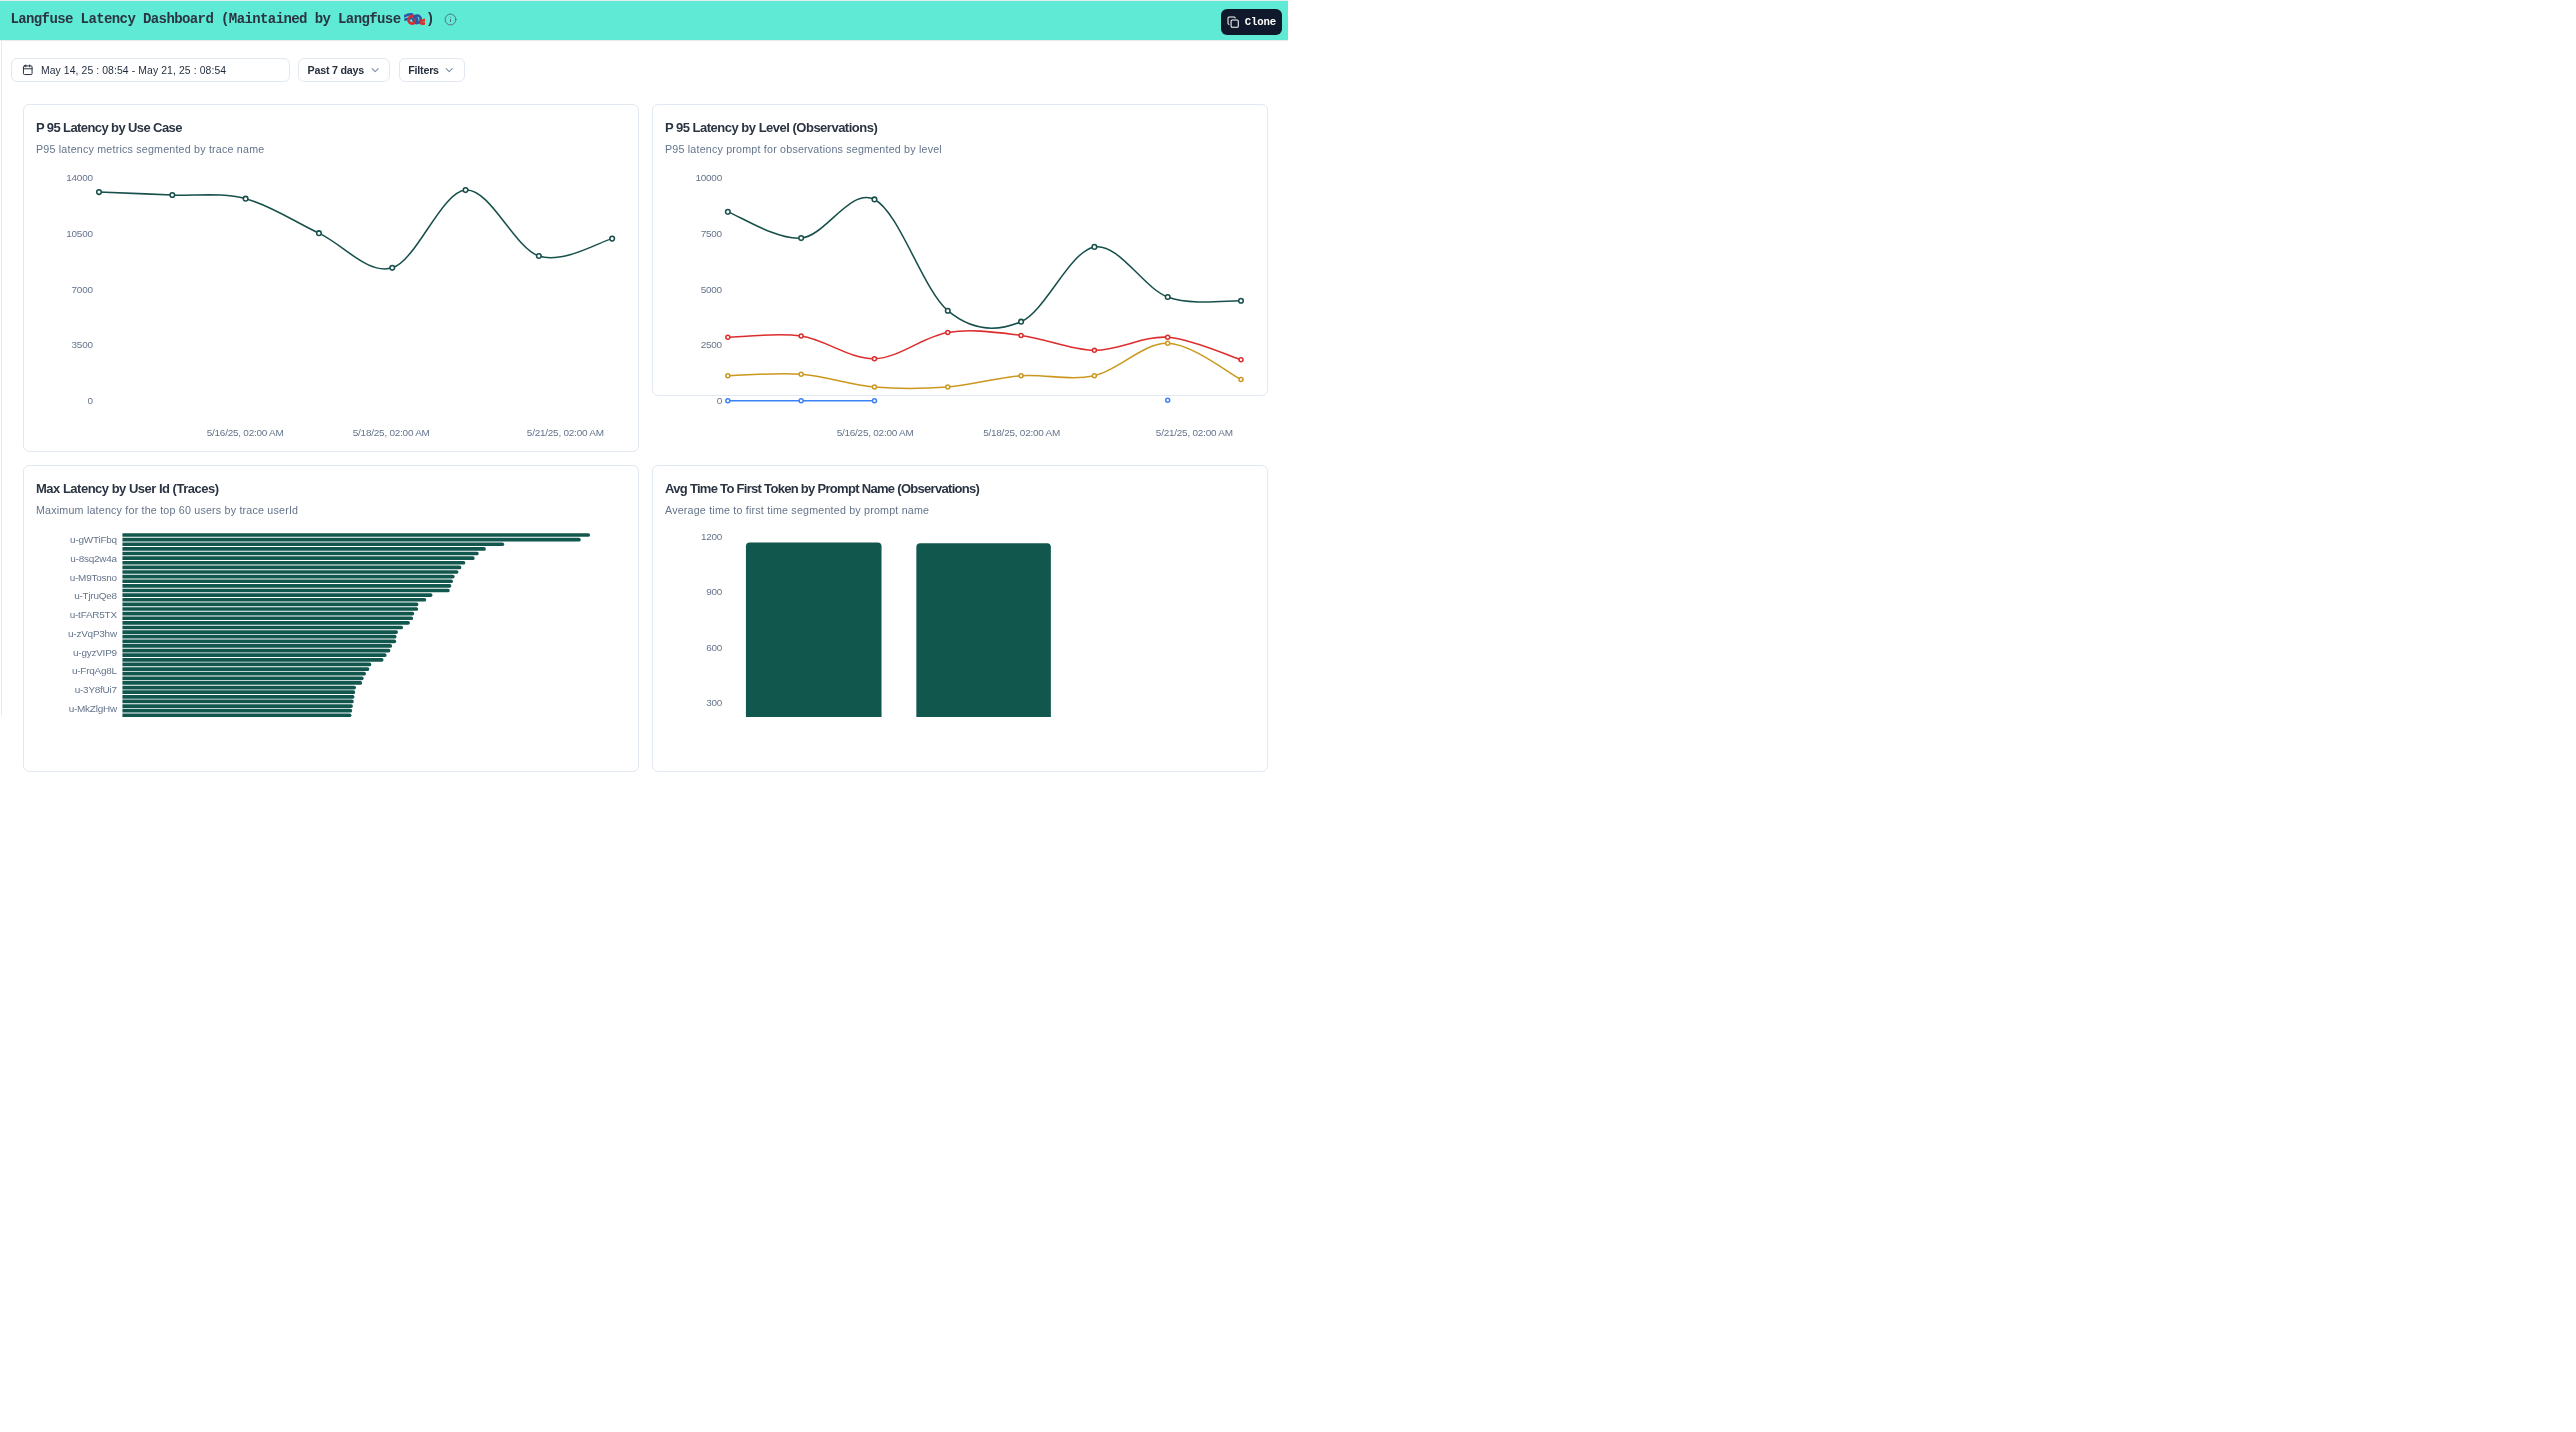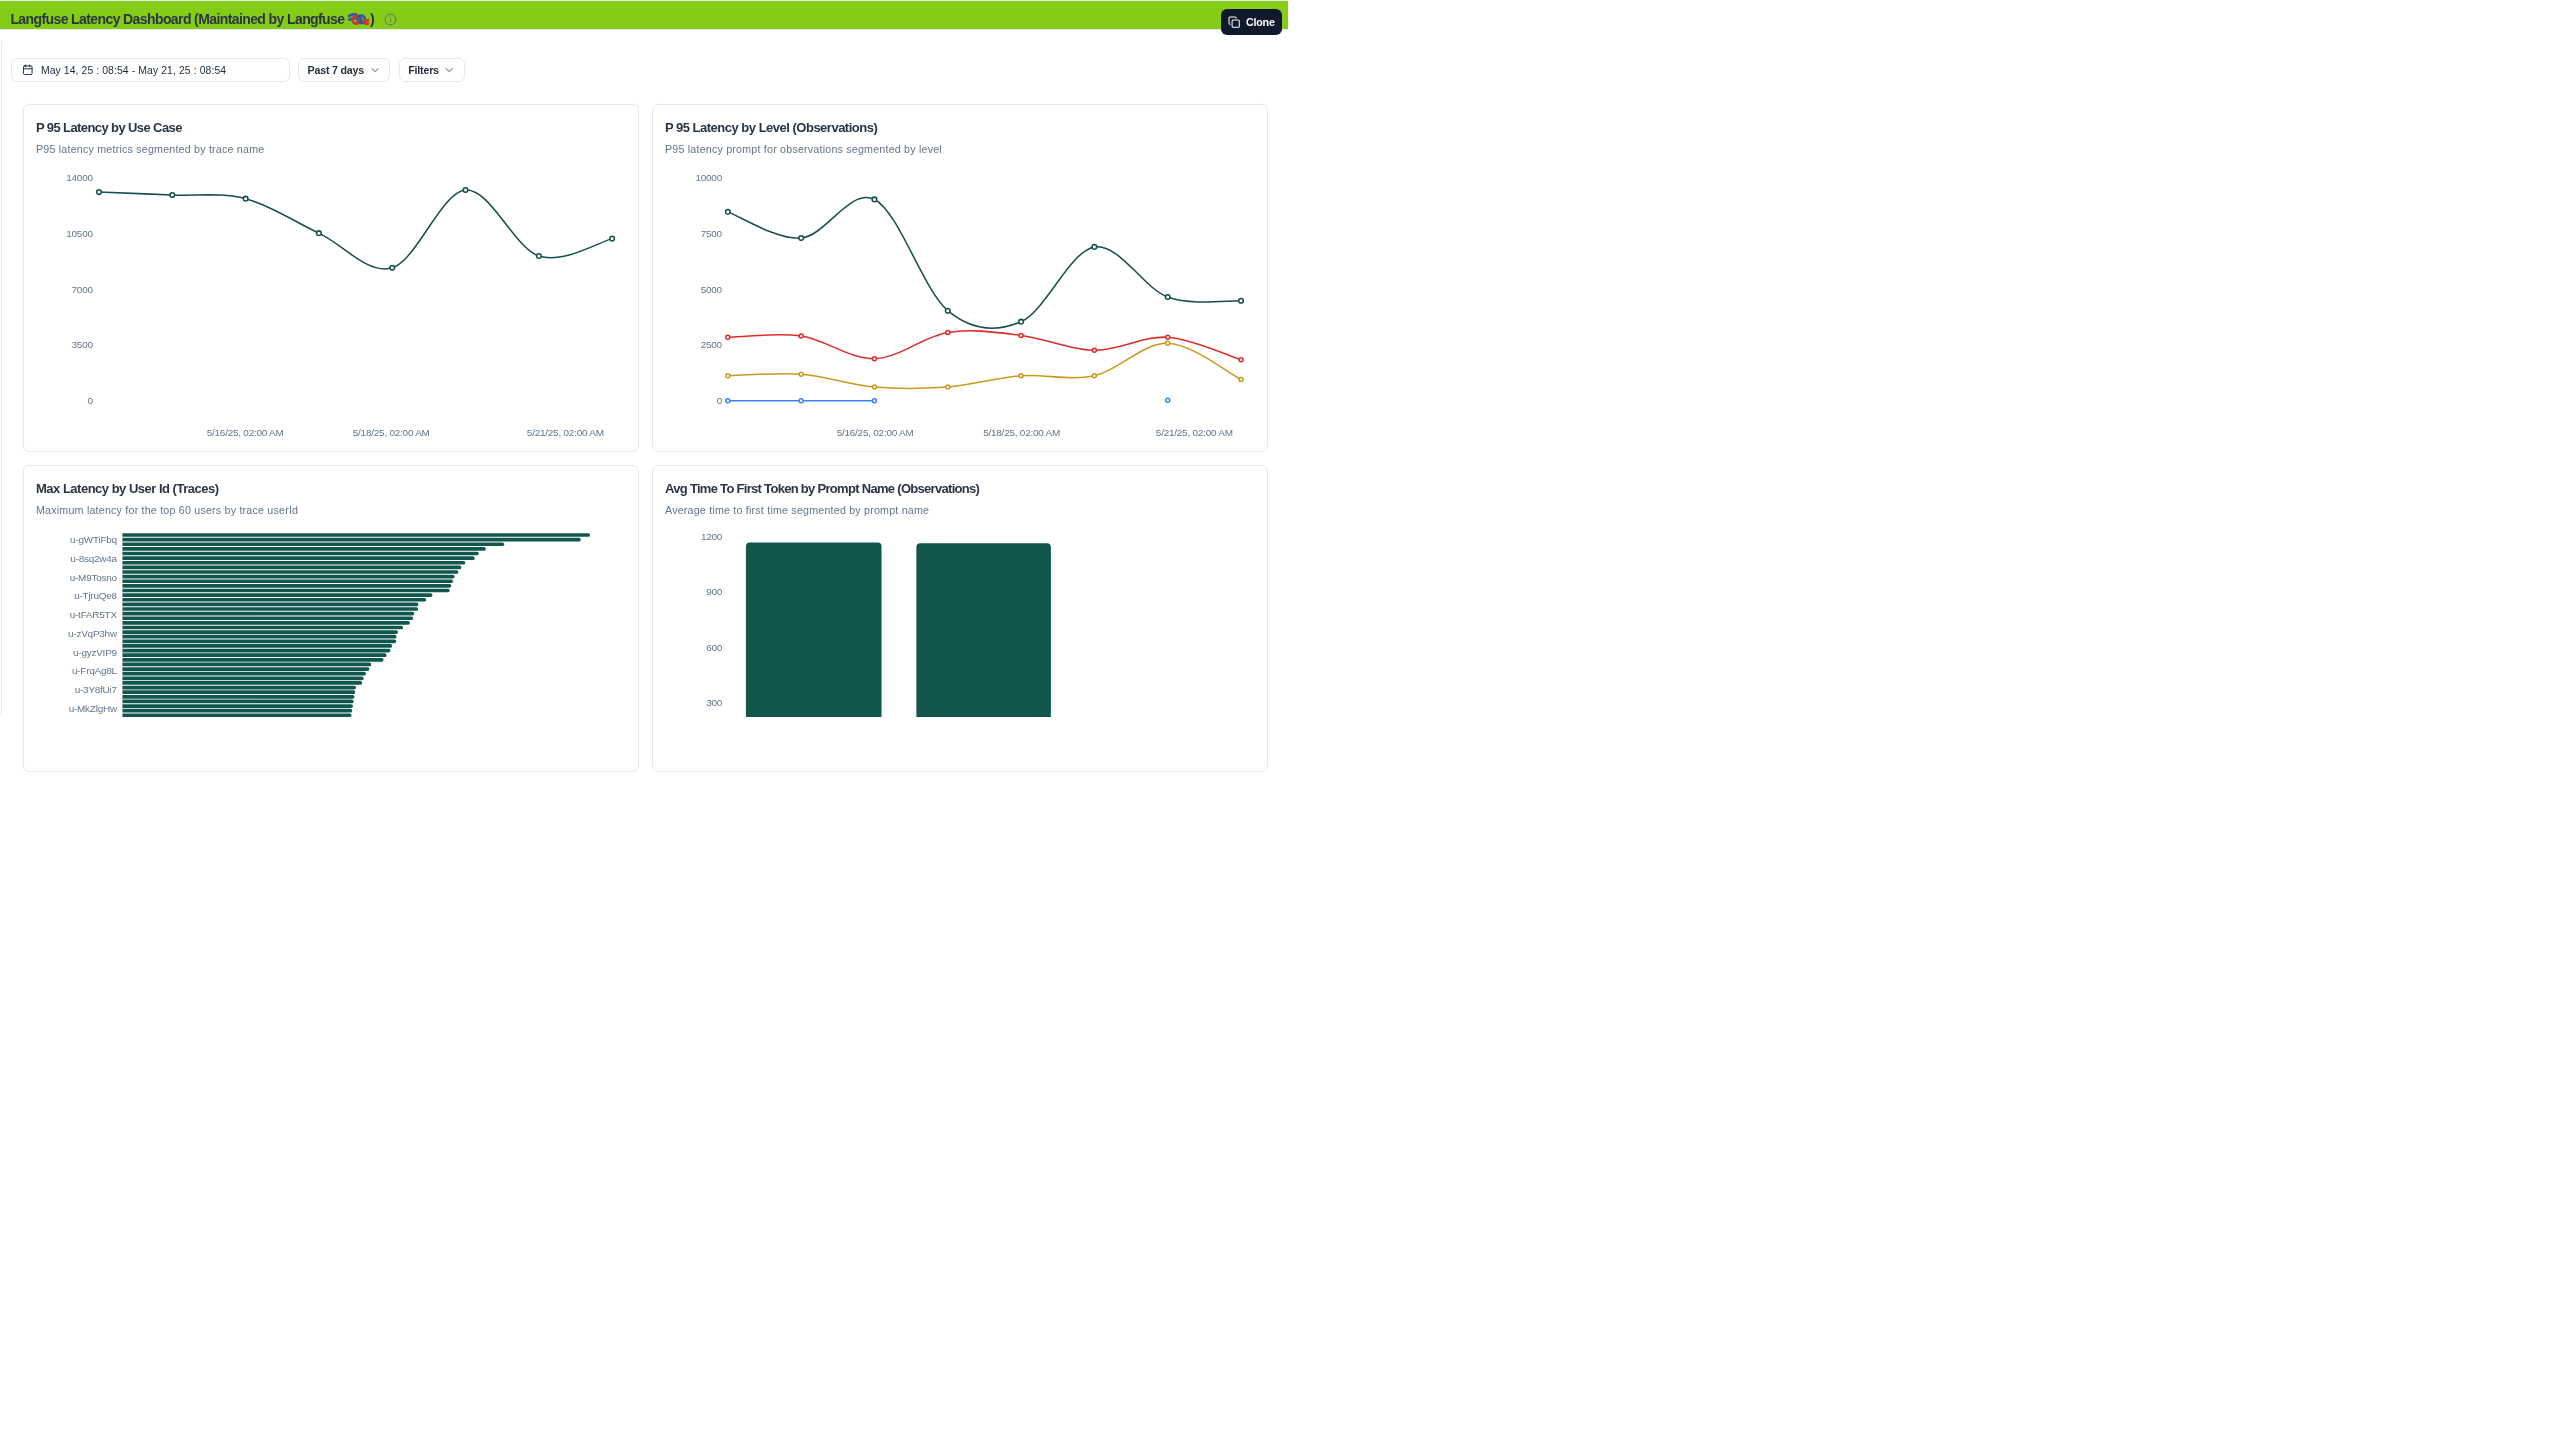--- a/index.html
+++ b/index.html
@@ -1,18 +1,18 @@
 <!DOCTYPE html>
 <html style="font-size:12.3px"><head><meta charset="utf-8"><title>Langfuse Latency Dashboard</title>
 <style>
 * { margin:0; padding:0; box-sizing:border-box; }
 html,body { width:1288px; height:716px; overflow:hidden; background:#fff;
   font-family:"Liberation Sans", sans-serif; }
-.hdr { position:absolute; left:0; top:0; width:1288px; height:30px; background:#84cc16;
-  border-top:0.8px solid #e7ebf0; border-bottom:0.8px solid #e7ebf0; }
+.hdr { position:absolute; left:0; top:0; width:1288px; height:41px; background:#5eead4;
+  border-top:0.8px solid #e7ebf0; border-bottom:0.8px solid #e7ebf0;font-family:Liberation Mono, monospace; }
 .hdr h1 { position:absolute; left:10.4px; top:10px; font-size:14px; font-weight:700;
   letter-spacing:-0.6px; color:#2b3442; display:flex; align-items:center; }
 .hdr .info { margin-left:10px; display:flex; }
 .clone { position:absolute; left:1221px; top:7.7px; width:61px; height:26px; background:#10192b;
   border-radius:6.1px; color:#fff; font-size:10.7px; font-weight:600; letter-spacing:-0.2px;
   display:flex; align-items:center; justify-content:center; gap:5.4px; }
 .frow { position:absolute; left:10.7px; top:58px; display:flex; gap:8.4px; }
 .fbtn { height:24px; border:0.8px solid #e2e8f0; border-radius:6.1px; background:#fff;
   display:flex; align-items:center; font-size:10.7px; color:#1e293b; letter-spacing:-0.2px; }
 .fdate { width:279px; padding:0 10px; gap:7.7px; font-weight:400; font-size:10.4px; letter-spacing:0.1px; }
@@ -90,21 +90,21 @@
       <text x="89.7" y="167.2" text-anchor="end" dominant-baseline="central" class="ax">10500</text>
       <text x="89.7" y="239.9" text-anchor="end" dominant-baseline="central" class="ax">7000</text>
       <text x="89.7" y="312.5" text-anchor="end" dominant-baseline="central" class="ax">3500</text>
       <text x="89.7" y="385.2" text-anchor="end" dominant-baseline="central" class="ax">0</text>
       <text x="288.4" y="426.9" text-anchor="middle" dominant-baseline="central" class="ax">5/16/25, 02:00 AM</text>
       <text x="478.9" y="426.9" text-anchor="middle" dominant-baseline="central" class="ax">5/18/25, 02:00 AM</text>
       <text x="756.0" y="426.9" text-anchor="end" dominant-baseline="central" class="ax">5/21/25, 02:00 AM</text>
     </svg>
 </div>
 
-<div class="card" style="left:652px; top:104px; width:616px; height:348px;">
+<div class="card" style="left:652px; top:104px; width:616px; height:292px;">
   <h2 style="letter-spacing:-0.5px">P 95 Latency by Level (Observations)</h2>
   <div class="sub">P95 latency prompt for observations segmented by level</div>
   <svg class="chart" width="615" height="347" viewBox="0 0 802 452">
       <path d="M97.6 139.1 C113.5 144.8 161.3 176.0 193.2 173.3 C225.1 170.6 256.9 107.1 288.8 122.9 C320.7 138.7 352.5 241.4 384.4 268.0 C416.3 294.6 448.1 296.2 480.0 282.3 C511.9 268.4 543.7 190.2 575.6 184.8 C607.5 179.4 639.3 238.4 671.2 250.1 C703.1 261.8 750.9 254.2 766.8 255.0" fill="none" stroke="#17504b" stroke-width="2"></path>
       <path d="M97.6 302.6 C113.5 302.4 161.3 296.4 193.2 301.1 C225.1 305.8 256.9 331.5 288.8 330.7 C320.7 329.9 352.5 301.5 384.4 296.4 C416.3 291.3 448.1 296.3 480.0 300.2 C511.9 304.1 543.7 319.3 575.6 319.7 C607.5 320.1 639.3 300.6 671.2 302.6 C703.1 304.7 750.9 327.1 766.8 332.0" fill="none" stroke="#dd2c2c" stroke-width="2"></path>
       <path d="M97.6 352.8 C113.5 352.5 161.3 348.4 193.2 350.8 C225.1 353.2 256.9 364.6 288.8 367.4 C320.7 370.2 352.5 369.8 384.4 367.4 C416.3 365.0 448.1 355.2 480.0 352.8 C511.9 350.4 543.7 359.9 575.6 352.8 C607.5 345.7 639.3 309.6 671.2 310.4 C703.1 311.2 750.9 349.8 766.8 357.7" fill="none" stroke="#cb981d" stroke-width="2"></path>
       <path d="M97.6 385.4 L193.2 385.4 L288.8 385.4" fill="none" stroke="#3b82f6" stroke-width="2"></path>
       <circle cx="97.6" cy="139.1" r="3.0" fill="#fff" stroke="#17504b" stroke-width="2.0"></circle>
       <circle cx="193.2" cy="173.3" r="3.0" fill="#fff" stroke="#17504b" stroke-width="2.0"></circle>
       <circle cx="288.8" cy="122.9" r="3.0" fill="#fff" stroke="#17504b" stroke-width="2.0"></circle>

